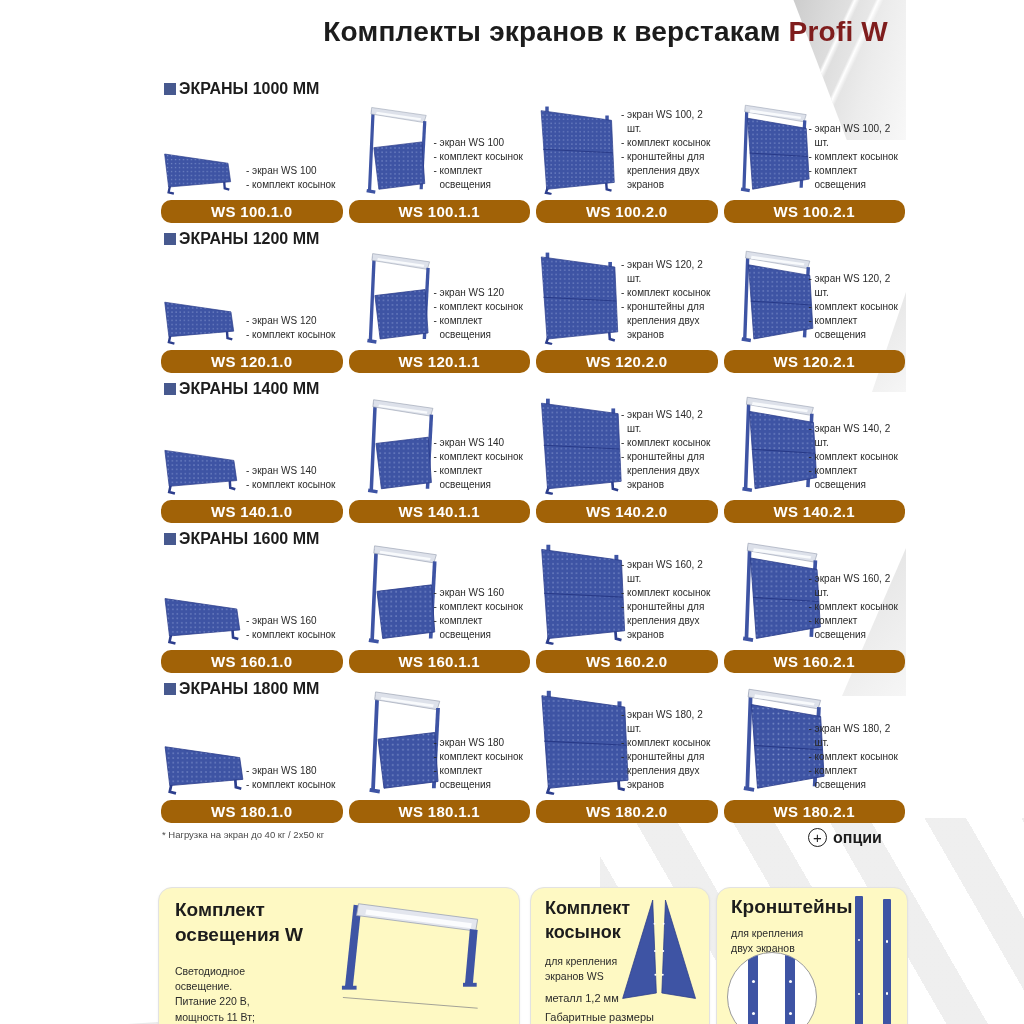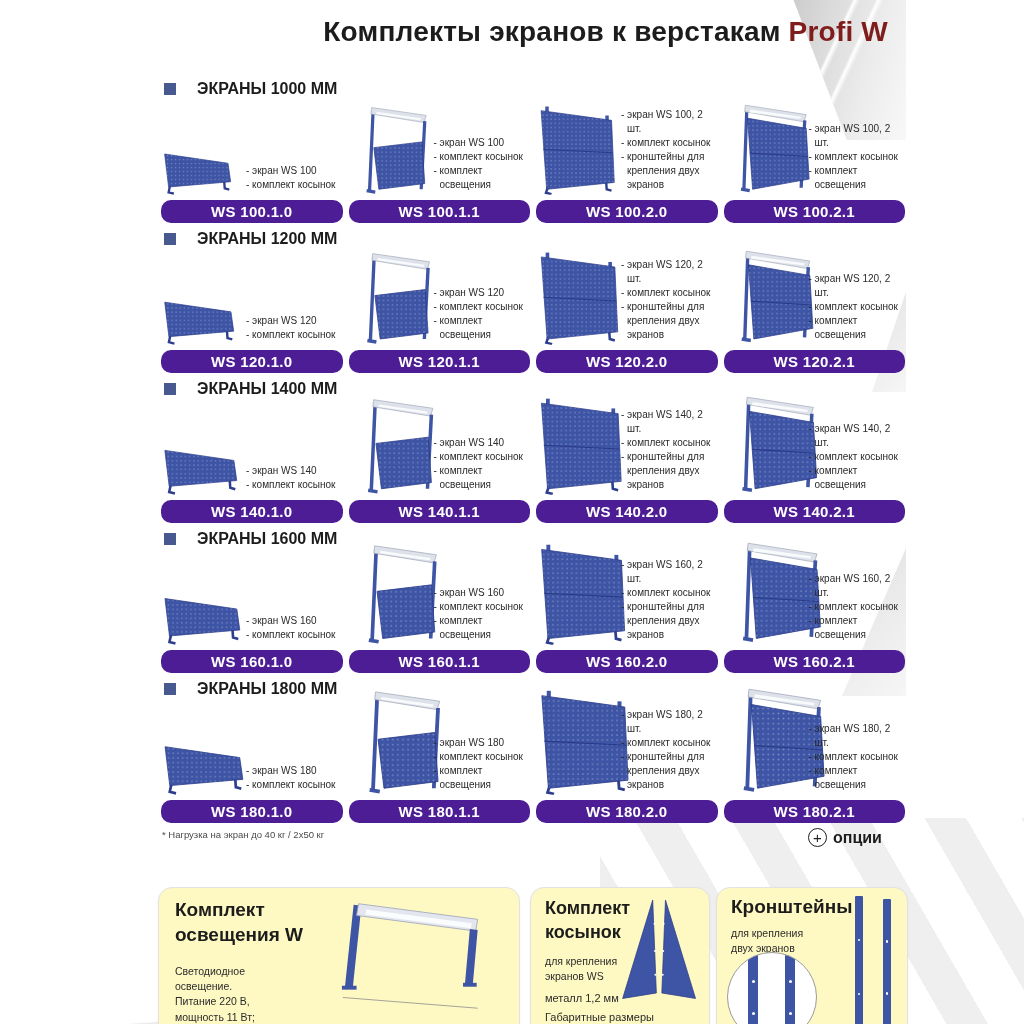--- a/index.html
+++ b/index.html
@@ -32,36 +32,36 @@
   
   .page-title {
     position:absolute; top:16px; left:0; width:888px; text-align:right; z-index:2;
     font-size:28px; font-weight:700; letter-spacing:.2px; color:#1c1c1c;
   }
   .page-title .accent { color:#7f1d1d; }
 
   
   .grid { position:absolute; left:158px; top:75px; width:750px; z-index:1; }
   .row { position:relative; height:150px; }
-  .row-header { position:absolute; top:5px; left:6px; display:flex; align-items:center; gap:21px; z-index:2; }
+  .row-header { position:absolute; top:5px; left:6px; display:flex; align-items:center; gap:3px; z-index:2; }
   .sq { width:12px; height:12px; background:#47598f; display:inline-block; }
   .row-header-label { font-size:16px; font-weight:700; }
   .products { position:absolute; left:0; top:0; width:100%; height:100%; display:flex; }
   .cell { position:relative; width:187.5px; height:150px; }
   .art { position:absolute; left:4px; bottom:30px; }
   .art svg { display:block; }
   .bullets {
     position:absolute; left:88px; bottom:33px; width:97px; margin:0; padding:0;
     list-style:none; font-size:10px; line-height:1.4; color:#2a2a2a;
   }
   .bullets li { padding-left:6px; text-indent:-6px; }
   .bullets li::before { content:"- "; }
   .codebar {
     position:absolute; left:3px; right:3px; bottom:2px; height:23px;
-    background:#4c1d95; border-radius:10px; display:flex; align-items:center; justify-content:center;
+    background:#a16207; border-radius:10px; display:flex; align-items:center; justify-content:center;
     color:#ffffff; font-weight:700; font-size:15px; letter-spacing:.3px;
   }
 
   
   .footnote { position:absolute; left:162px; top:829px; font-size:9.5px; color:#4a4a4a; z-index:2; }
   .options { position:absolute; left:808px; top:828px; display:flex; align-items:center; gap:6px; z-index:2; }
   .opt-circle {
     width:19px; height:19px; border:1.7px solid #1e1e1e; border-radius:50%;
     display:flex; align-items:center; justify-content:center;
     font-size:15px; line-height:1; color:#1e1e1e; background:#fff; box-sizing:border-box;

